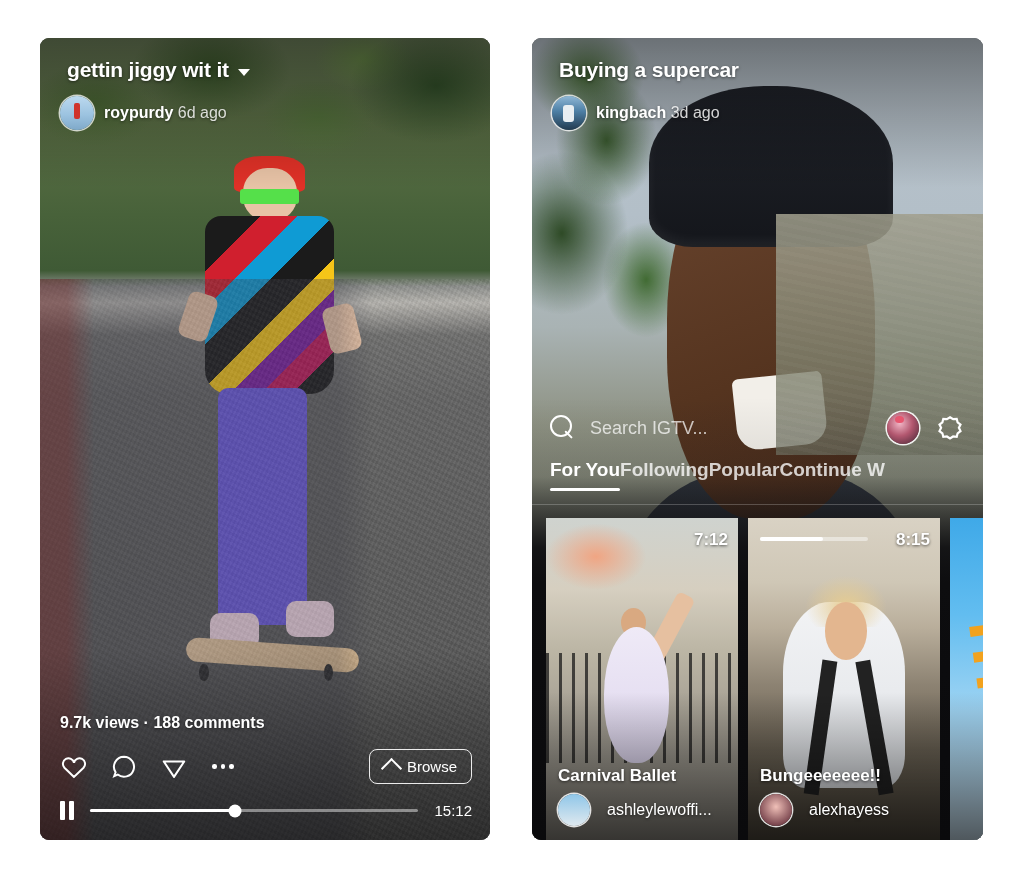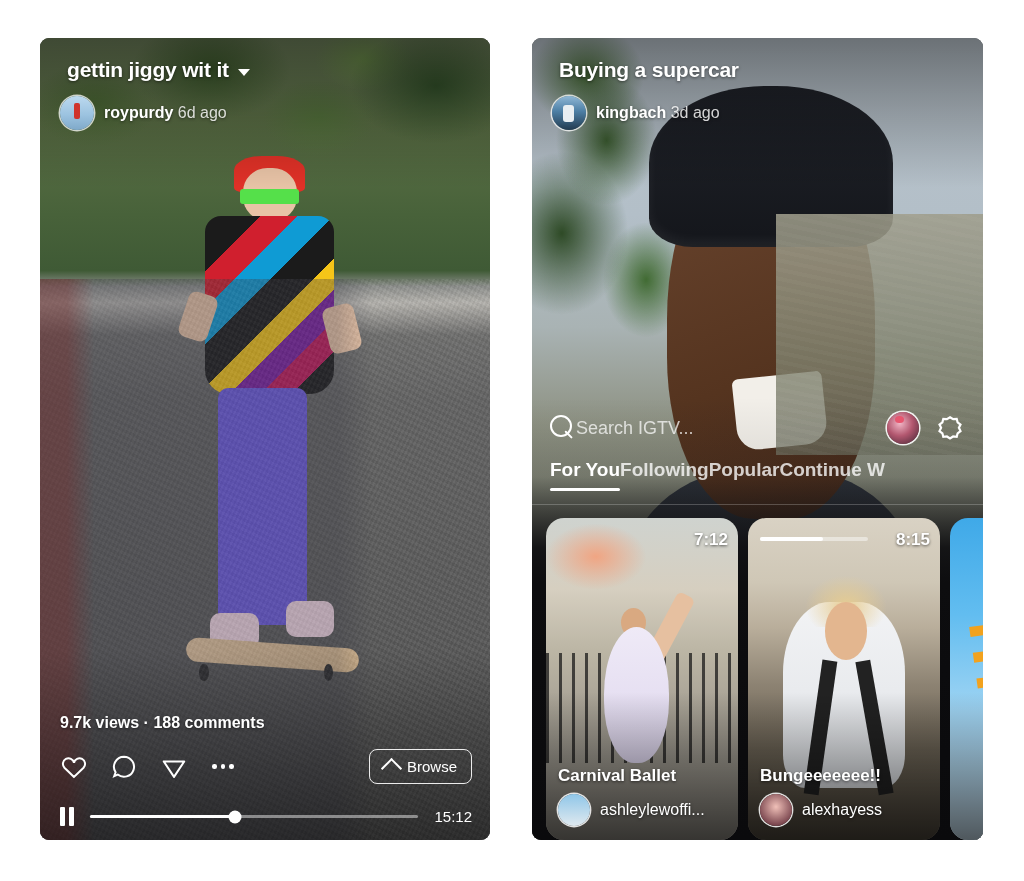--- a/index.html
+++ b/index.html
@@ -137,36 +137,36 @@
   .action-row { position:absolute; left:18px; right:18px; bottom:56px;
                 display:flex; align-items:center; gap:18px; }
   .icon-btn { width:32px;height:32px; display:flex;align-items:center;justify-content:center; }
   .dots { display:flex; gap:4px; align-items:center; margin-left:4px; }
   .dots i { width:4.5px;height:4.5px;border-radius:50%;background:#fff;display:block; }
   .browse-btn { margin-left:auto; display:flex;align-items:center;gap:8px;
                 border:1.5px solid rgba(255,255,255,.9); border-radius:8px;
                 padding:7px 14px; color:#fff; font-size:15px; }
   .chev-up { width:13px;height:13px;border-left:2px solid #fff;border-top:2px solid #fff;
              transform:rotate(45deg); margin-top:4px; }
-  .seek-row { position:absolute; left:20px; right:18px; bottom:14px;
+  .seek-row { position:absolute; left:20px; right:18px; bottom:20px;
               display:flex; align-items:center; gap:16px; }
   .pause { display:flex; gap:4px; }
   .pause b { display:block; width:5px;height:19px;background:#fff;border-radius:1px; }
   .track { flex:1; position:relative; height:3px; background:rgba(255,255,255,.45); border-radius:2px; }
   .track-fill { position:absolute;left:0;top:0;height:100%;background:#fff;border-radius:2px; }
   .track-thumb { position:absolute; top:50%; width:13px;height:13px;background:#fff;border-radius:50%;
                  transform:translate(-50%,-50%); }
   .time-label { color:#fff; font-size:15px; }
 
   
   .igtv-sheet { position:absolute; left:0; right:0; bottom:0; height:443px;
                 background:linear-gradient(180deg, rgba(20,20,22,0) 0%, rgba(20,20,22,.10) 18%,
                            rgba(18,18,20,.55) 26%, rgba(16,16,18,.95) 34%, #0d0d0f 42%, #0a0a0c 100%); }
   .search-row { position:absolute; left:0; right:0; top:0; height:62px; display:flex; align-items:center;
-                padding:0 18px; }
+                padding:0 18px; gap:14px; }
   .search-icon { width:26px;height:26px;position:relative;flex:none; }
   .search-icon .ring { position:absolute; left:0; top:0; width:18px;height:18px;border-radius:50%;
                        border:2.2px solid #fff; }
   .search-icon .handle { position:absolute; left:15px; top:15px; width:10px;height:2.2px;background:#fff;
                          border-radius:2px; transform:rotate(45deg); transform-origin:left center; }
   .search-placeholder { color:rgba(255,255,255,.72); font-size:18px; flex:1; }
   .hdr-right { display:flex; align-items:center; gap:16px; }
   .hdr-avatar { width:32px;height:32px;border-radius:50%;
                 background:radial-gradient(circle at 40% 35%, #f2b6c6 0%, #b2576f 45%, #3d2230 100%);
                 box-shadow:0 0 0 1.6px rgba(255,255,255,.9); position:relative; }
@@ -177,31 +177,31 @@
   .tabs { position:absolute; left:0; right:0; top:62px; height:46px; display:flex; align-items:flex-start;
           padding:0 18px; overflow:hidden; }
   .tab { color:rgba(255,255,255,.78); font-size:19px; font-weight:bold; white-space:nowrap; position:relative;
          padding-bottom:10px; }
   .tab.active { color:#fff; }
   .tab.active::after { content:""; position:absolute; left:0; right:0; bottom:0; height:3px; background:#fff;
                        border-radius:2px; }
   .tab-divider { position:absolute; left:0; right:0; top:107px; height:1px; background:rgba(255,255,255,.22); }
 
   .cards { position:absolute; left:0; right:0; top:121px; bottom:0; display:flex; gap:10px; padding-left:14px; }
-  .card { position:relative; width:192px; flex:none; border-radius:18px; overflow:hidden; background:#222; }
+  .card { position:relative; width:192px; flex:none; border-radius:0; overflow:hidden; background:#222; }
   .card-scrim { position:absolute; left:0; right:0; bottom:0; height:46%;
                 background:linear-gradient(0deg, rgba(0,0,0,.62) 0%, rgba(0,0,0,0) 100%); }
   .card-dur { position:absolute; right:10px; top:12px; color:#fff; font-size:17px; font-weight:bold;
               text-shadow:0 1px 3px rgba(0,0,0,.6); }
   .card-progress { position:absolute; left:12px; top:19px; right:72px; height:4px;
                    background:rgba(255,255,255,.45); border-radius:3px; }
   .card-progress > i { display:block; height:100%; background:#fff; border-radius:3px; }
   .card-title { position:absolute; left:12px; bottom:54px; color:#fff; font-size:17px; font-weight:bold;
                 text-shadow:0 1px 3px rgba(0,0,0,.6); white-space:nowrap; }
-  .card-user { position:absolute; left:12px; bottom:14px; display:flex; align-items:center; gap:10px; }
+  .card-user { position:absolute; left:12px; bottom:14px; display:flex; align-items:center; gap:17px; }
   .card-user .ca { width:32px;height:32px;border-radius:50%; flex:none; box-shadow:0 0 0 1.4px rgba(255,255,255,.85); }
   .card-user span { color:#fff; font-size:16px; text-shadow:0 1px 3px rgba(0,0,0,.6); white-space:nowrap; }
 
   
   .ph-ballet{
     position:absolute; inset:0;
     background:
       radial-gradient(ellipse 70px 46px at 26% 12%, #f0a583 0%, rgba(240,165,131,0) 72%),
       linear-gradient(180deg,#cfd3cf 0%,#d6cfc0 22%,#bdb7a6 40%,#a9a396 58%,#9a968c 74%,#8e8a82 100%);
   }

